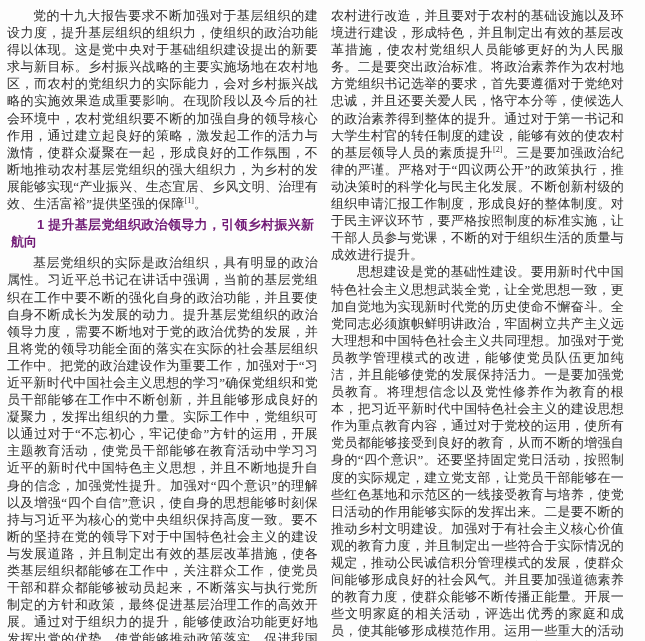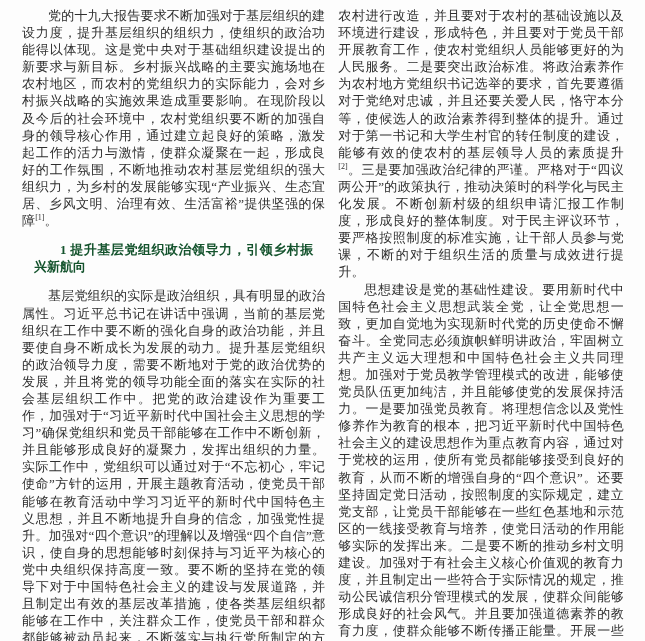--- a/index.html
+++ b/index.html
@@ -7,21 +7,21 @@
     padding: 0;
     background: #fdfdfd;
   }
   .page {
     position: relative;
     width: 645px;
     height: 641px;
     background: #fdfdfd;
     overflow: hidden;
     box-sizing: border-box;
-    padding: 7px 21px 0 22px;
+    padding: 7px 21px 0 7px;
     color: #2e2e2e;
     font-family: "Liberation Serif", "DejaVu Serif", serif;
     font-size: 13px;
     line-height: 17.1px;
   }
   .cols {
     display: flex;
     gap: 13px;
     align-items: flex-start;
   }
@@ -32,26 +32,26 @@
   .col-right { width: 293px; }
   p.para {
     margin: 0;
     text-align: justify;
     text-justify: inter-character;
     letter-spacing: 0.2px;
     word-break: break-all;
   }
   p.para.indent { text-indent: 2em; }
   h3.sec-heading {
-    margin: 12px;
-    font-family: Liberation Serif, serif;
+    margin: 4px;
+    font-family: Liberation Sans, sans-serif;
     font-size: 13px;
     line-height: 17.1px;
     font-weight: bold;
-    color: #14532d;
+    color: #701a75;
     text-indent: 2em;
     text-align: justify;
     word-break: break-all;
   }
   sup.cite {
     font-size: 8px;
     line-height: 0;
     vertical-align: super;
     letter-spacing: 0;
   }
@@ -64,20 +64,20 @@
 
     <div class="col col-left">
       <p class="para indent"><span>党的十九大报告要求不断加强对于基层组织的建设力度，提升基层组织的组织力，使组织的政治功能得以体现。这是党中央对于基础组织建设提出的新要求与新目标。乡村振兴战略的主要实施场地在农村地区，而农村的党组织力的实际能力，会对乡村振兴战略的实施效果造成重要影响。在现阶段以及今后的社会环境中，农村党组织要不断的加强自身的领导核心作用，通过建立起良好的策略，激发起工作的活力与激情，使群众凝聚在一起，形成良好的工作氛围，不断地推动农村基层党组织的强大组织力，为乡村的发展能够实现“产业振兴、生态宜居、乡风文明、治理有效、生活富裕”提供坚强的保障</span><sup class="cite">[1]</sup><span>。</span></p>
 
       <h3 class="sec-heading">1 提升基层党组织政治领导力，引领乡村振兴新航向</h3>
 
       <p class="para indent">基层党组织的实际是政治组织，具有明显的政治属性。习近平总书记在讲话中强调，当前的基层党组织在工作中要不断的强化自身的政治功能，并且要使自身不断成长为发展的动力。提升基层党组织的政治领导力度，需要不断地对于党的政治优势的发展，并且将党的领导功能全面的落实在实际的社会基层组织工作中。把党的政治建设作为重要工作，加强对于“习近平新时代中国社会主义思想的学习”确保党组织和党员干部能够在工作中不断创新，并且能够形成良好的凝聚力，发挥出组织的力量。实际工作中，党组织可以通过对于“不忘初心，牢记使命”方针的运用，开展主题教育活动，使党员干部能够在教育活动中学习习近平的新时代中国特色主义思想，并且不断地提升自身的信念，加强党性提升。加强对“四个意识”的理解以及增强“四个自信”意识，使自身的思想能够时刻保持与习近平为核心的党中央组织保持高度一致。要不断的坚持在党的领导下对于中国特色社会主义的建设与发展道路，并且制定出有效的基层改革措施，使各类基层组织都能够在工作中，关注群众工作，使党员干部和群众都能够被动员起来，不断落实与执行党所制定的方针和政策，最终促进基层治理工作的高效开展。通过对于组织力的提升，能够使政治功能更好地发挥出党的优势，使党能够推动政策落实，促进我国的全面小康社会建设和新时代的社会发展。坚持把政治建设作为建设中的重点，加强制度建设，使农村党组织的组织力得以提升。一是要突出政</p>
     </div>
 
     <div class="col col-right">
-      <p class="para"><span>农村进行改造，并且要对于农村的基础设施以及环境进行建设，形成特色，并且要对于党员干部开展教育工作，使农村党组织人员能够更好的为人民服务。二是要突出政治标准。将政治素养作为农村地方党组织书记选举的要求，首先要遵循对于党绝对忠诚，并且还要关爱人民，恪守本分等，使候选人的政治素养得到整体的提升。通过对于第一书记和大学生村官的转任制度的建设，能够有效的使农村的基层领导人员的素质提升</span><sup class="cite">[2]</sup><span>。三是要加强政治纪律的严谨。严格对于“四议两公开”的政策执行，推动决策时的科学化与民主化发展。不断创新村级的组织申请汇报工作制度，形成良好的整体制度。对于民主评议环节，要严格按照制度的标准实施，让干部人员参与党课，不断的对于组织生活的质量与成效进行提升。</span></p>
+      <p class="para"><span>农村进行改造，并且要对于农村的基础设施以及环境进行建设，形成特色，并且制定出有效的基层改革措施，使农村党组织人员能够更好的为人民服务。二是要突出政治标准。将政治素养作为农村地方党组织书记选举的要求，首先要遵循对于党绝对忠诚，并且还要关爱人民，恪守本分等，使候选人的政治素养得到整体的提升。通过对于第一书记和大学生村官的转任制度的建设，能够有效的使农村的基层领导人员的素质提升</span><sup class="cite">[2]</sup><span>。三是要加强政治纪律的严谨。严格对于“四议两公开”的政策执行，推动决策时的科学化与民主化发展。不断创新村级的组织申请汇报工作制度，形成良好的整体制度。对于民主评议环节，要严格按照制度的标准实施，让干部人员参与党课，不断的对于组织生活的质量与成效进行提升。</span></p>
 
 
       <p class="para indent">思想建设是党的基础性建设。要用新时代中国特色社会主义思想武装全党，让全党思想一致，更加自觉地为实现新时代党的历史使命不懈奋斗。全党同志必须旗帜鲜明讲政治，牢固树立共产主义远大理想和中国特色社会主义共同理想。加强对于党员教学管理模式的改进，能够使党员队伍更加纯洁，并且能够使党的发展保持活力。一是要加强党员教育。将理想信念以及党性修养作为教育的根本，把习近平新时代中国特色社会主义的建设思想作为重点教育内容，通过对于党校的运用，使所有党员都能够接受到良好的教育，从而不断的增强自身的“四个意识”。还要坚持固定党日活动，按照制度的实际规定，建立党支部，让党员干部能够在一些红色基地和示范区的一线接受教育与培养，使党日活动的作用能够实际的发挥出来。二是要不断的推动乡村文明建设。加强对于有社会主义核心价值观的教育力度，并且制定出一些符合于实际情况的规定，推动公民诚信积分管理模式的发展，使群众间能够形成良好的社会风气。并且要加强道德素养的教育力度，使群众能够不断传播正能量。开展一些文明家庭的相关活动，评选出优秀的家庭和成员，使其能够形成模范作用。运用一些重大的活动和节日，让群众能够借机接受到教育，形成互帮互助。积极引导群众参与到一些紧急抢险和</p>
     </div>
 
   </div>
 </div>
 
 </body></html>

